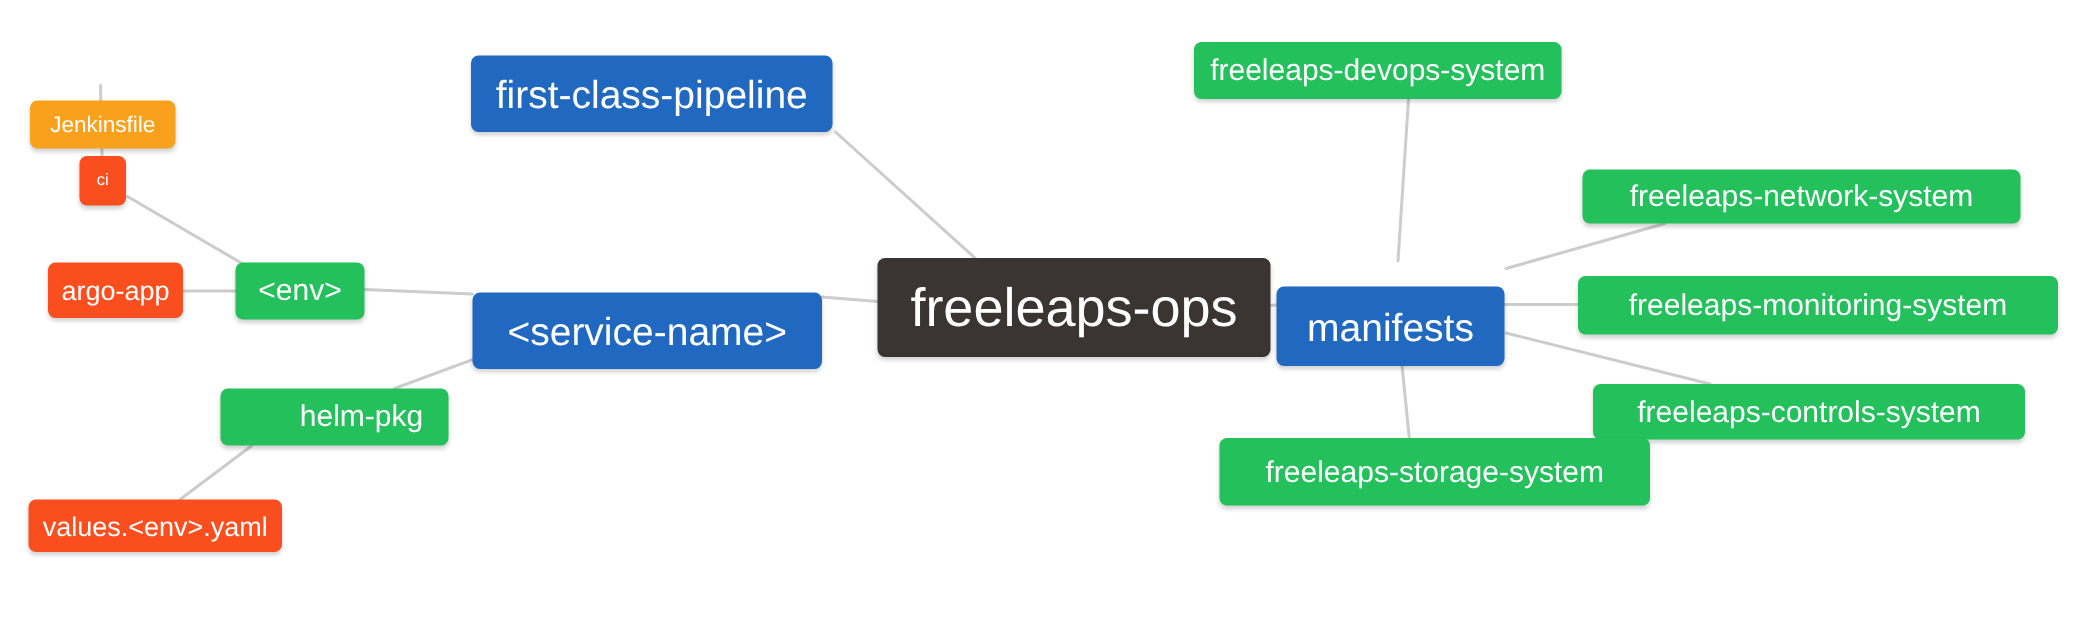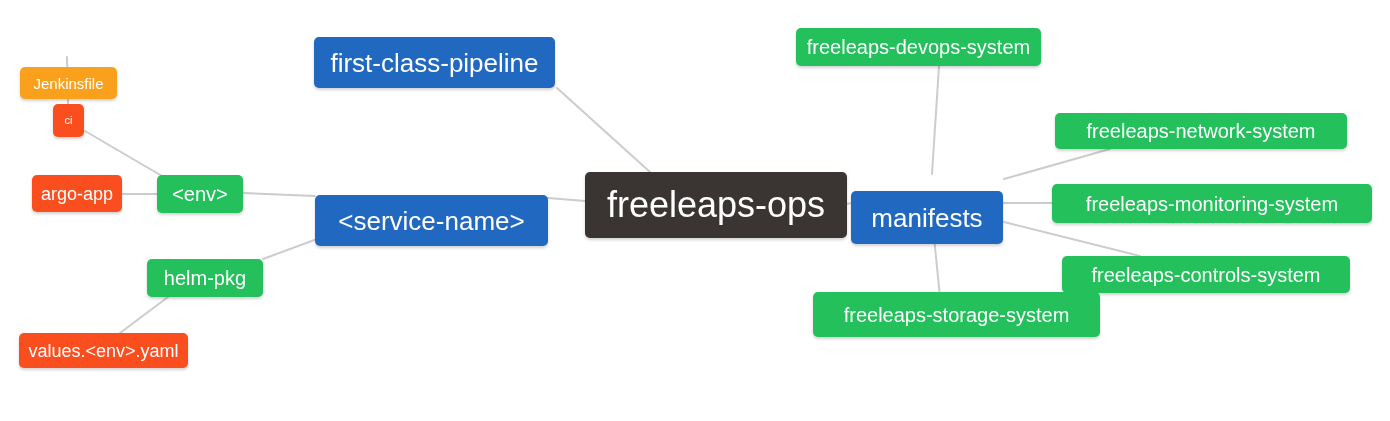--- a/index.html
+++ b/index.html
@@ -18,21 +18,21 @@
   .l1{background:var(--c1,#2169c0);font-size:26px;}
   .l2{background:var(--c2,#23c05c);font-size:20px;}
   .l3{background:var(--c3,#fa4e1f);font-size:18px;}
   .l4{background:var(--c4,#f9a11c);font-size:15px;}
 
   
   .n-jenkinsfile {left:20px;  top:25px;  width:97px;  height:32px;margin-top:42px;}
   .n-ci          {left:53px;  top:104px; width:31px;  height:33px; font-size:11px;}
   .n-argo-app    {left:32px;  top:175px; width:90px;  height:37px;}
   .n-env         {left:157px; top:175px; width:86px;  height:38px;}
-  .n-helm-pkg    {left:147px; top:259px; width:116px; height:38px;}
+  .n-helm-pkg    {left:147px; top:259px; width:116px; height:38px;padding-left:36px;}
   .n-values      {left:8px;   top:333px; width:169px; height:35px;margin-left:11px;}
   .n-fcp         {left:314px; top:37px;  width:241px; height:51px;text-align:center;}
   .n-service     {left:315px; top:171px; width:233px; height:51px;margin-top:24px;}
   .n-root        {left:585px; top:172px; width:262px; height:66px;}
   .n-manifests   {left:851px; top:174px; width:152px; height:53px;margin-top:17px;}
   .n-devops      {left:796px; top:28px;  width:245px; height:38px;}
   .n-network     {left:1055px;top:113px; width:292px; height:36px;}
   .n-monitoring  {left:1052px;top:184px; width:320px; height:39px;}
   .n-controls    {left:1062px;top:256px; width:288px; height:37px;}
   .n-storage     {left:813px; top:292px; width:287px; height:45px;}

